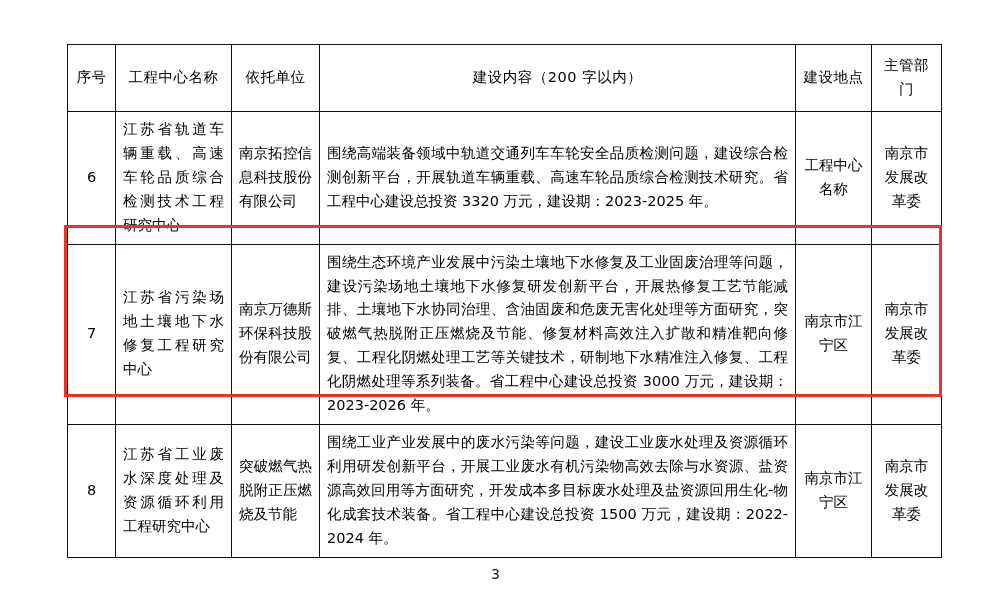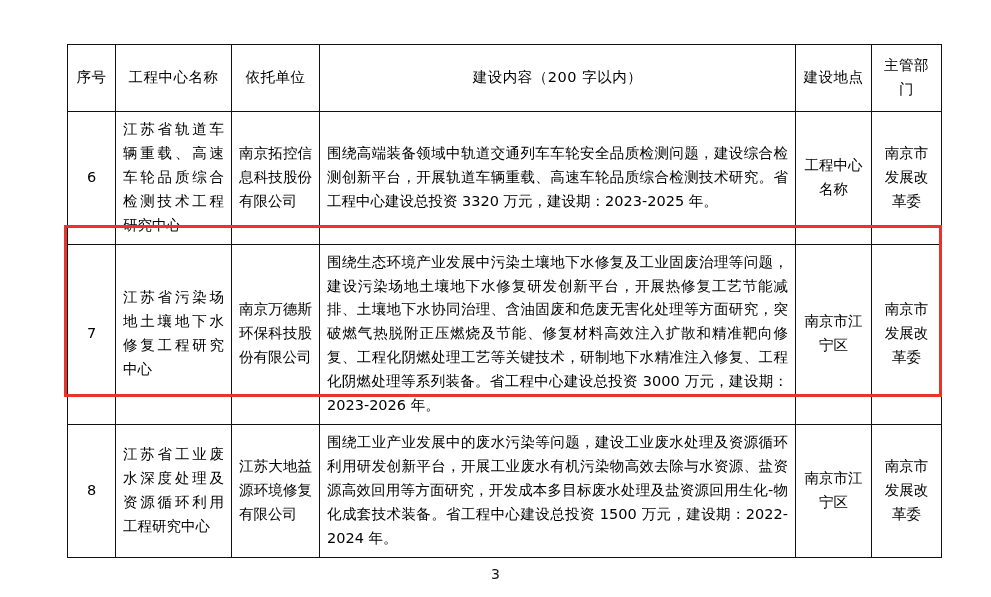--- a/index.html
+++ b/index.html
@@ -146,21 +146,21 @@
           <td class="cell-center">7</td>
           <td class="cell-name">江苏省污染场地土壤地下水修复工程研究中心</td>
           <td class="cell-unit">南京万德斯环保科技股份有限公司</td>
           <td class="cell-just">围绕生态环境产业发展中污染土壤地下水修复及工业固废治理等问题，建设污染场地土壤地下水修复研发创新平台，开展热修复工艺节能减排、土壤地下水协同治理、含油固废和危废无害化处理等方面研究，突破燃气热脱附正压燃烧及节能、修复材料高效注入扩散和精准靶向修复、工程化阴燃处理工艺等关键技术，研制地下水精准注入修复、工程化阴燃处理等系列装备。省工程中心建设总投资 3000 万元，建设期：2023-2026 年。</td>
           <td class="cell-place">南京市江宁区</td>
           <td class="cell-dept">南京市发展改革委</td>
         </tr>
         <tr>
           <td class="cell-center">8</td>
           <td class="cell-name">江苏省工业废水深度处理及资源循环利用工程研究中心</td>
-          <td class="cell-unit">江苏大地益源环境修复有限公司</td>
+          <td class="cell-unit">突破燃气热脱附正压燃烧及节能</td>
           <td class="cell-just">围绕工业产业发展中的废水污染等问题，建设工业废水处理及资源循环利用研发创新平台，开展工业废水有机污染物高效去除与水资源、盐资源高效回用等方面研究，开发成本多目标废水处理及盐资源回用生化-物化成套技术装备。省工程中心建设总投资 1500 万元，建设期：2022-2024 年。</td>
           <td class="cell-place">南京市江宁区</td>
           <td class="cell-dept">南京市发展改革委</td>
         </tr>
       </tbody>
     </table>
   </div>
 
   <div class="highlight-box"></div>
 

